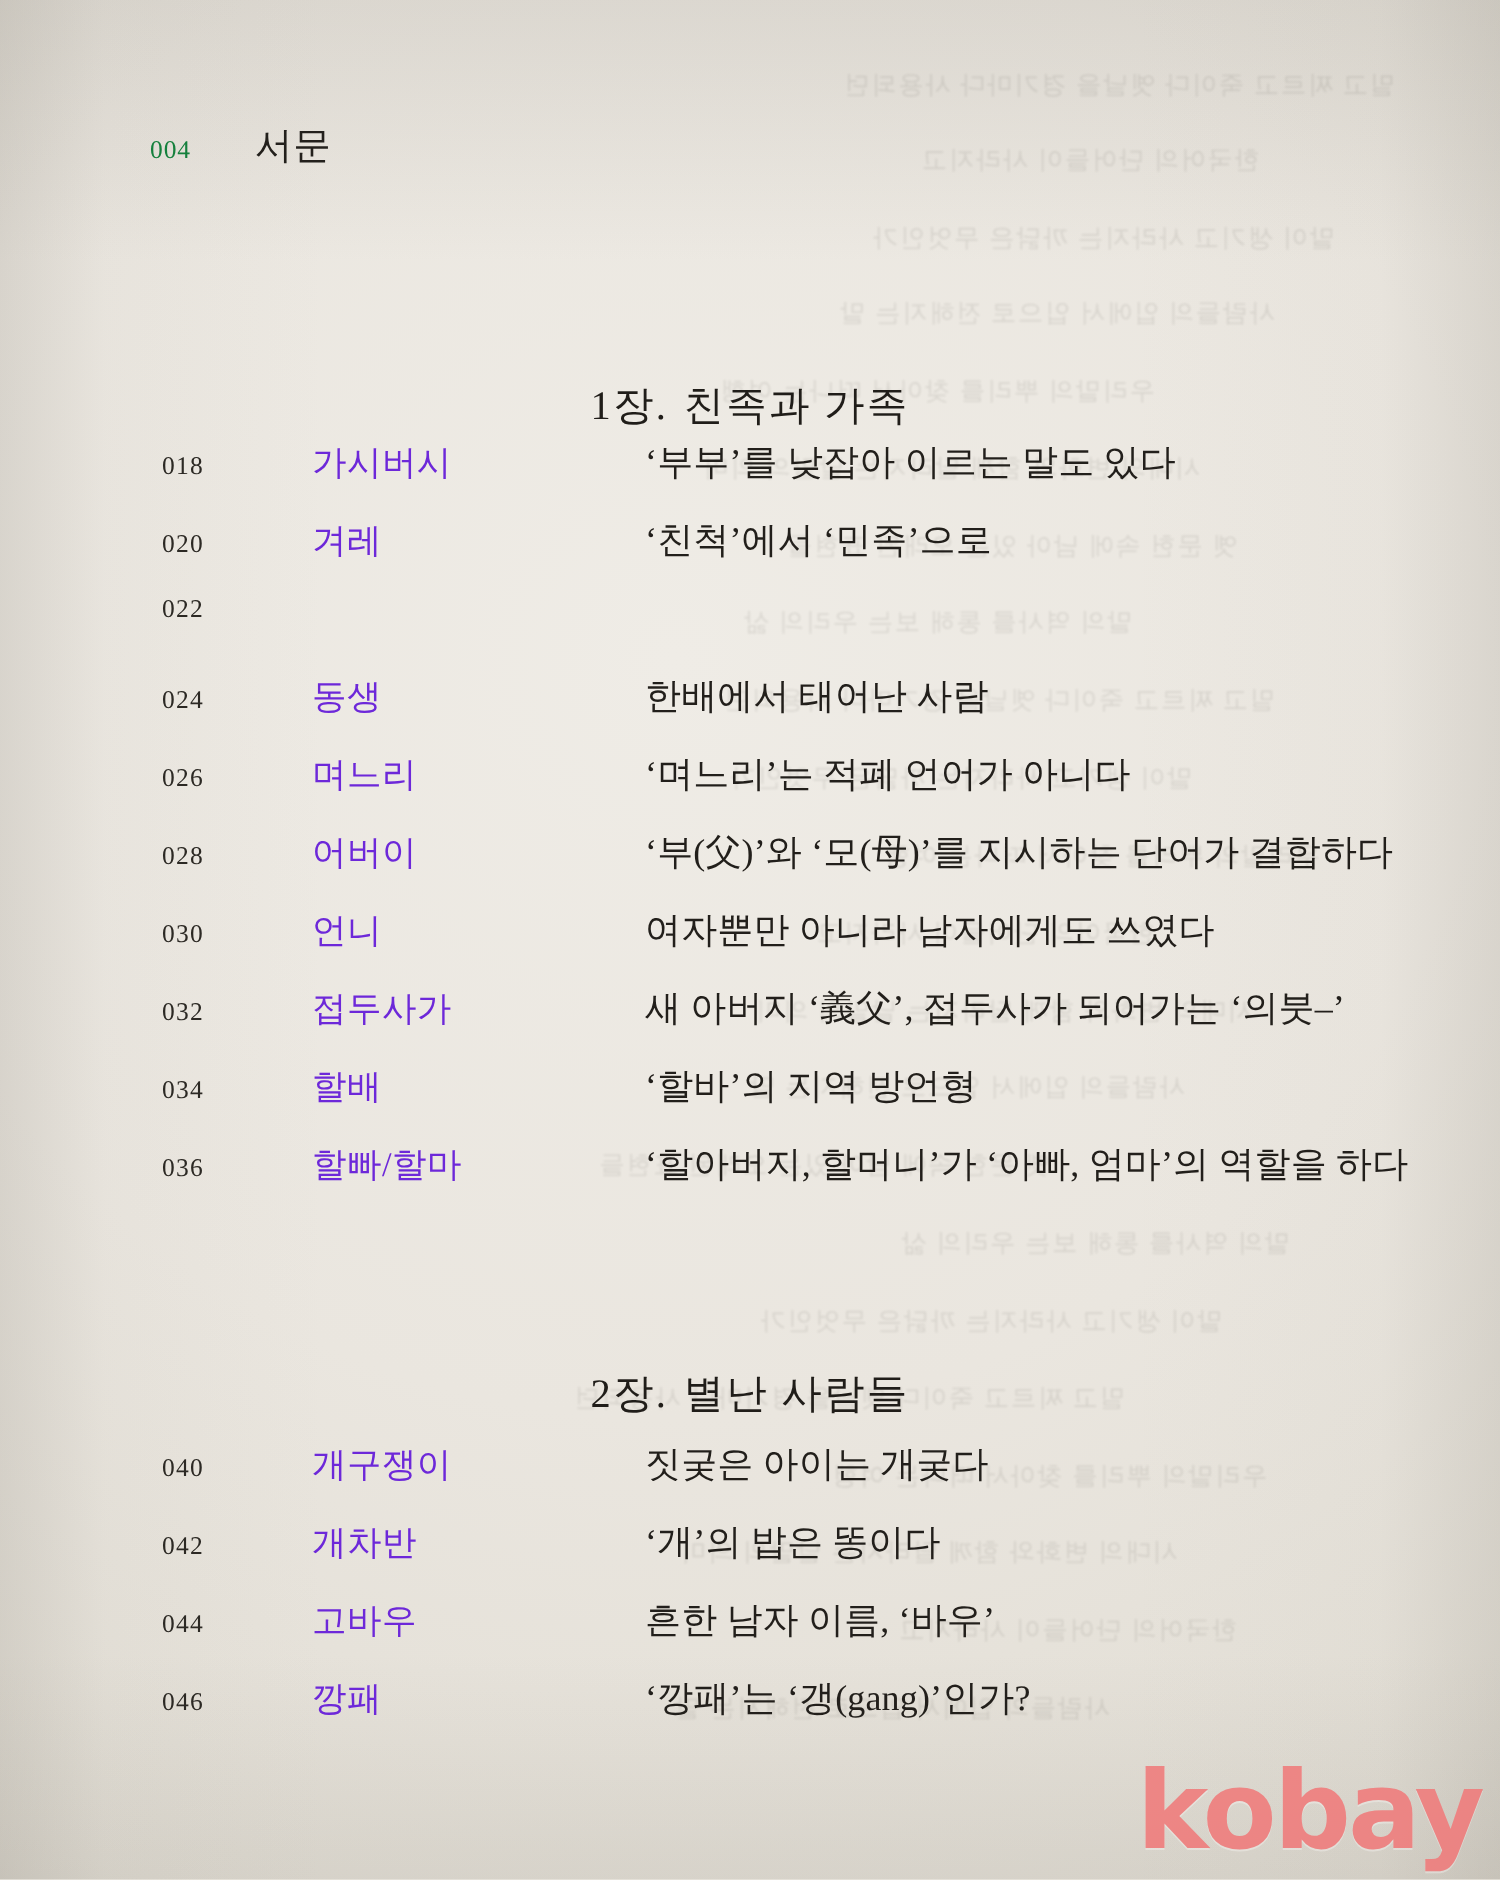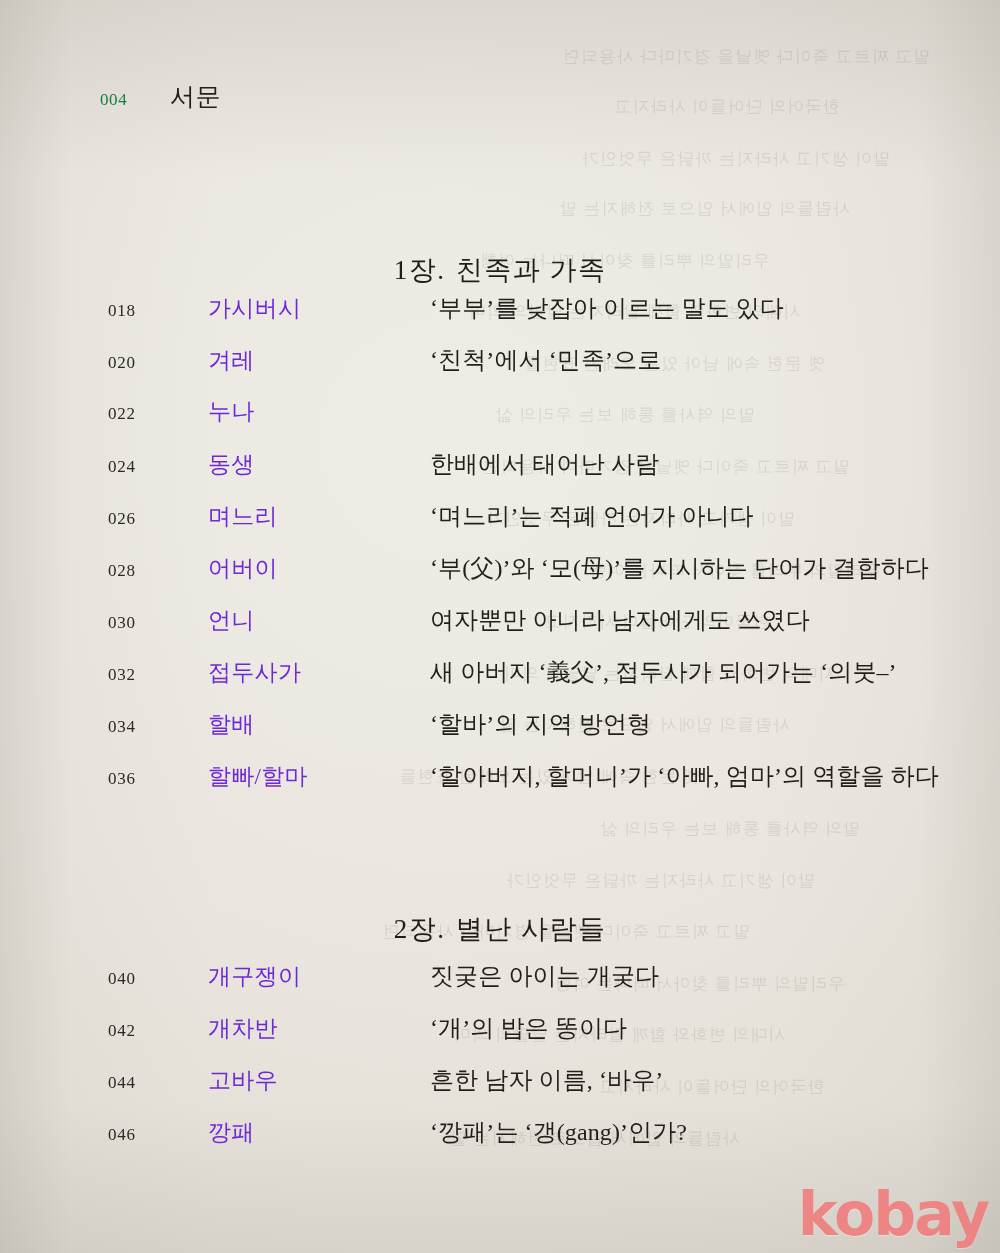--- a/index.html
+++ b/index.html
@@ -123,21 +123,21 @@
   }
 
   
   .watermark {
     position: absolute;
     right: 12px;
     bottom: 4px;
     z-index: 5;
     font-family: "DejaVu Sans", "Liberation Sans", sans-serif;
     font-weight: 700;
-    font-size: 60px;
+    font-size: 72px;
     letter-spacing: -2px;
     color: #f07b7b;
     opacity: 0.88;
     text-shadow: 0 1px 0 rgba(255,255,255,0.35);
     user-select: none;
   }
 </style>
 </head>
 <body>
 
@@ -186,21 +186,20 @@
       <span class="headword">가시버시</span>
       <span class="gloss">‘부부’를 낮잡아 이르는 말도 있다</span>
     </div>
     <div class="toc-row">
       <span class="page-num">020</span>
       <span class="headword">겨레</span>
       <span class="gloss">‘친척’에서 ‘민족’으로</span>
     </div>
     <div class="toc-row">
       <span class="page-num">022</span>
-      <span class="headword">누나</span>
     </div>
     <div class="toc-row">
       <span class="page-num">024</span>
       <span class="headword">동생</span>
       <span class="gloss">한배에서 태어난 사람</span>
     </div>
     <div class="toc-row">
       <span class="page-num">026</span>
       <span class="headword">며느리</span>
       <span class="gloss">‘며느리’는 적폐 언어가 아니다</span>

